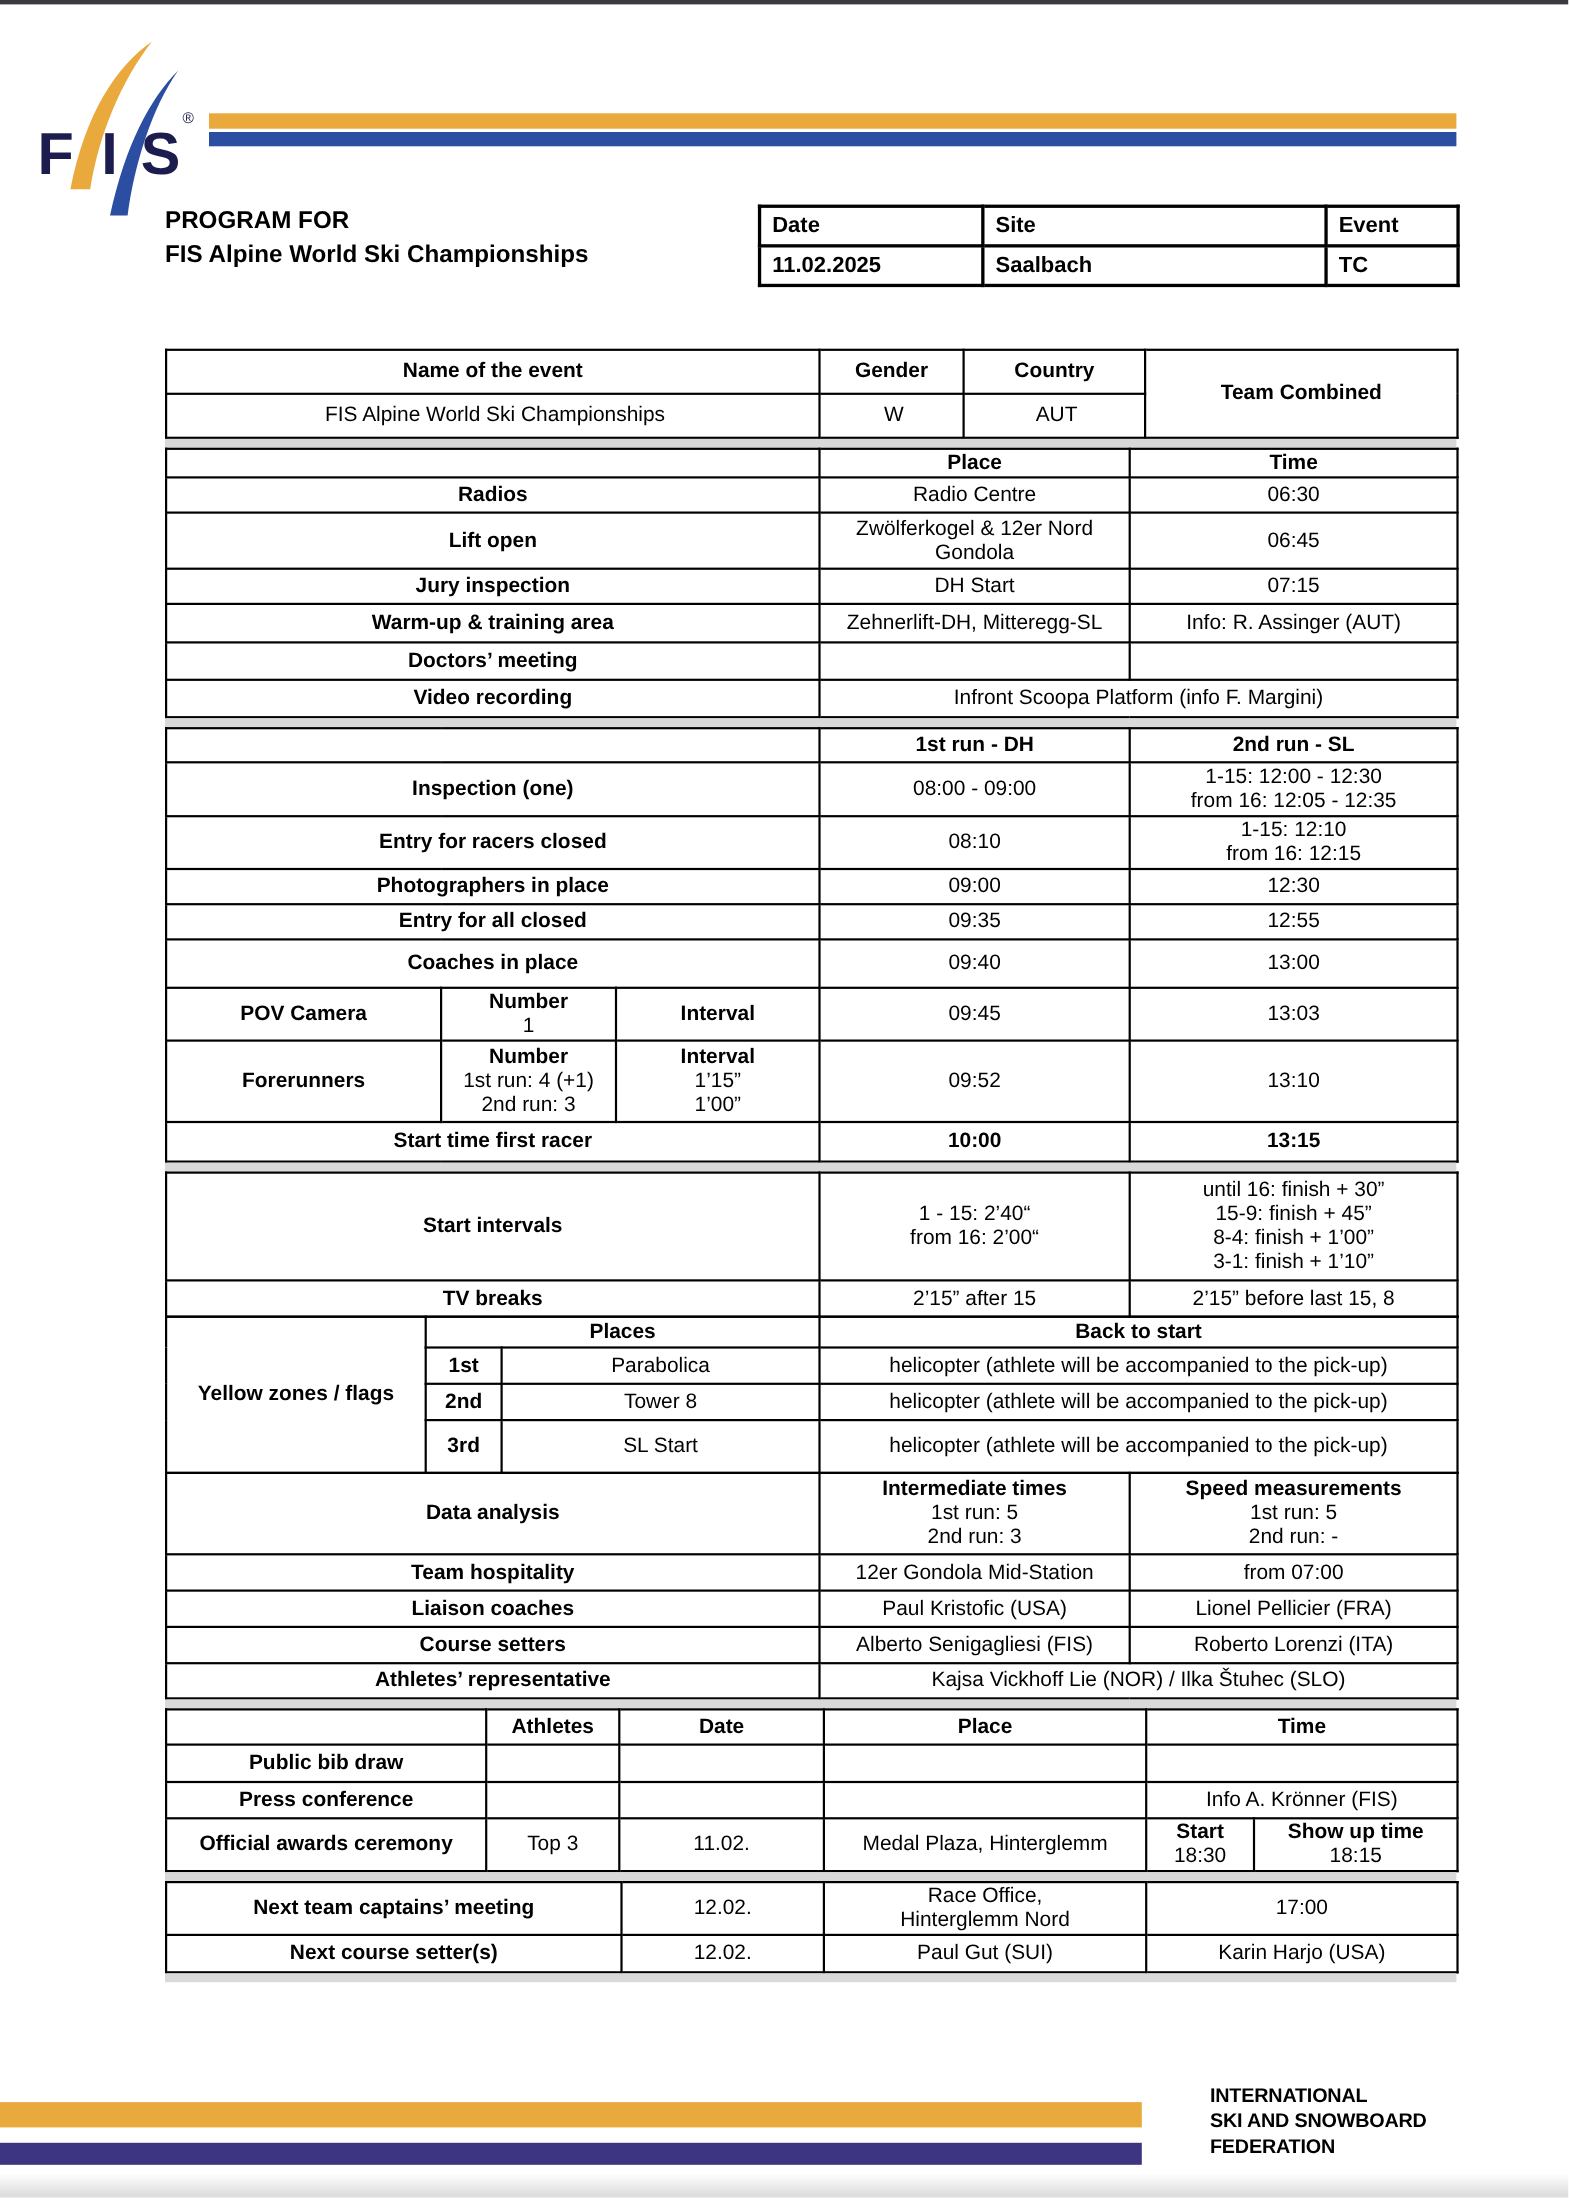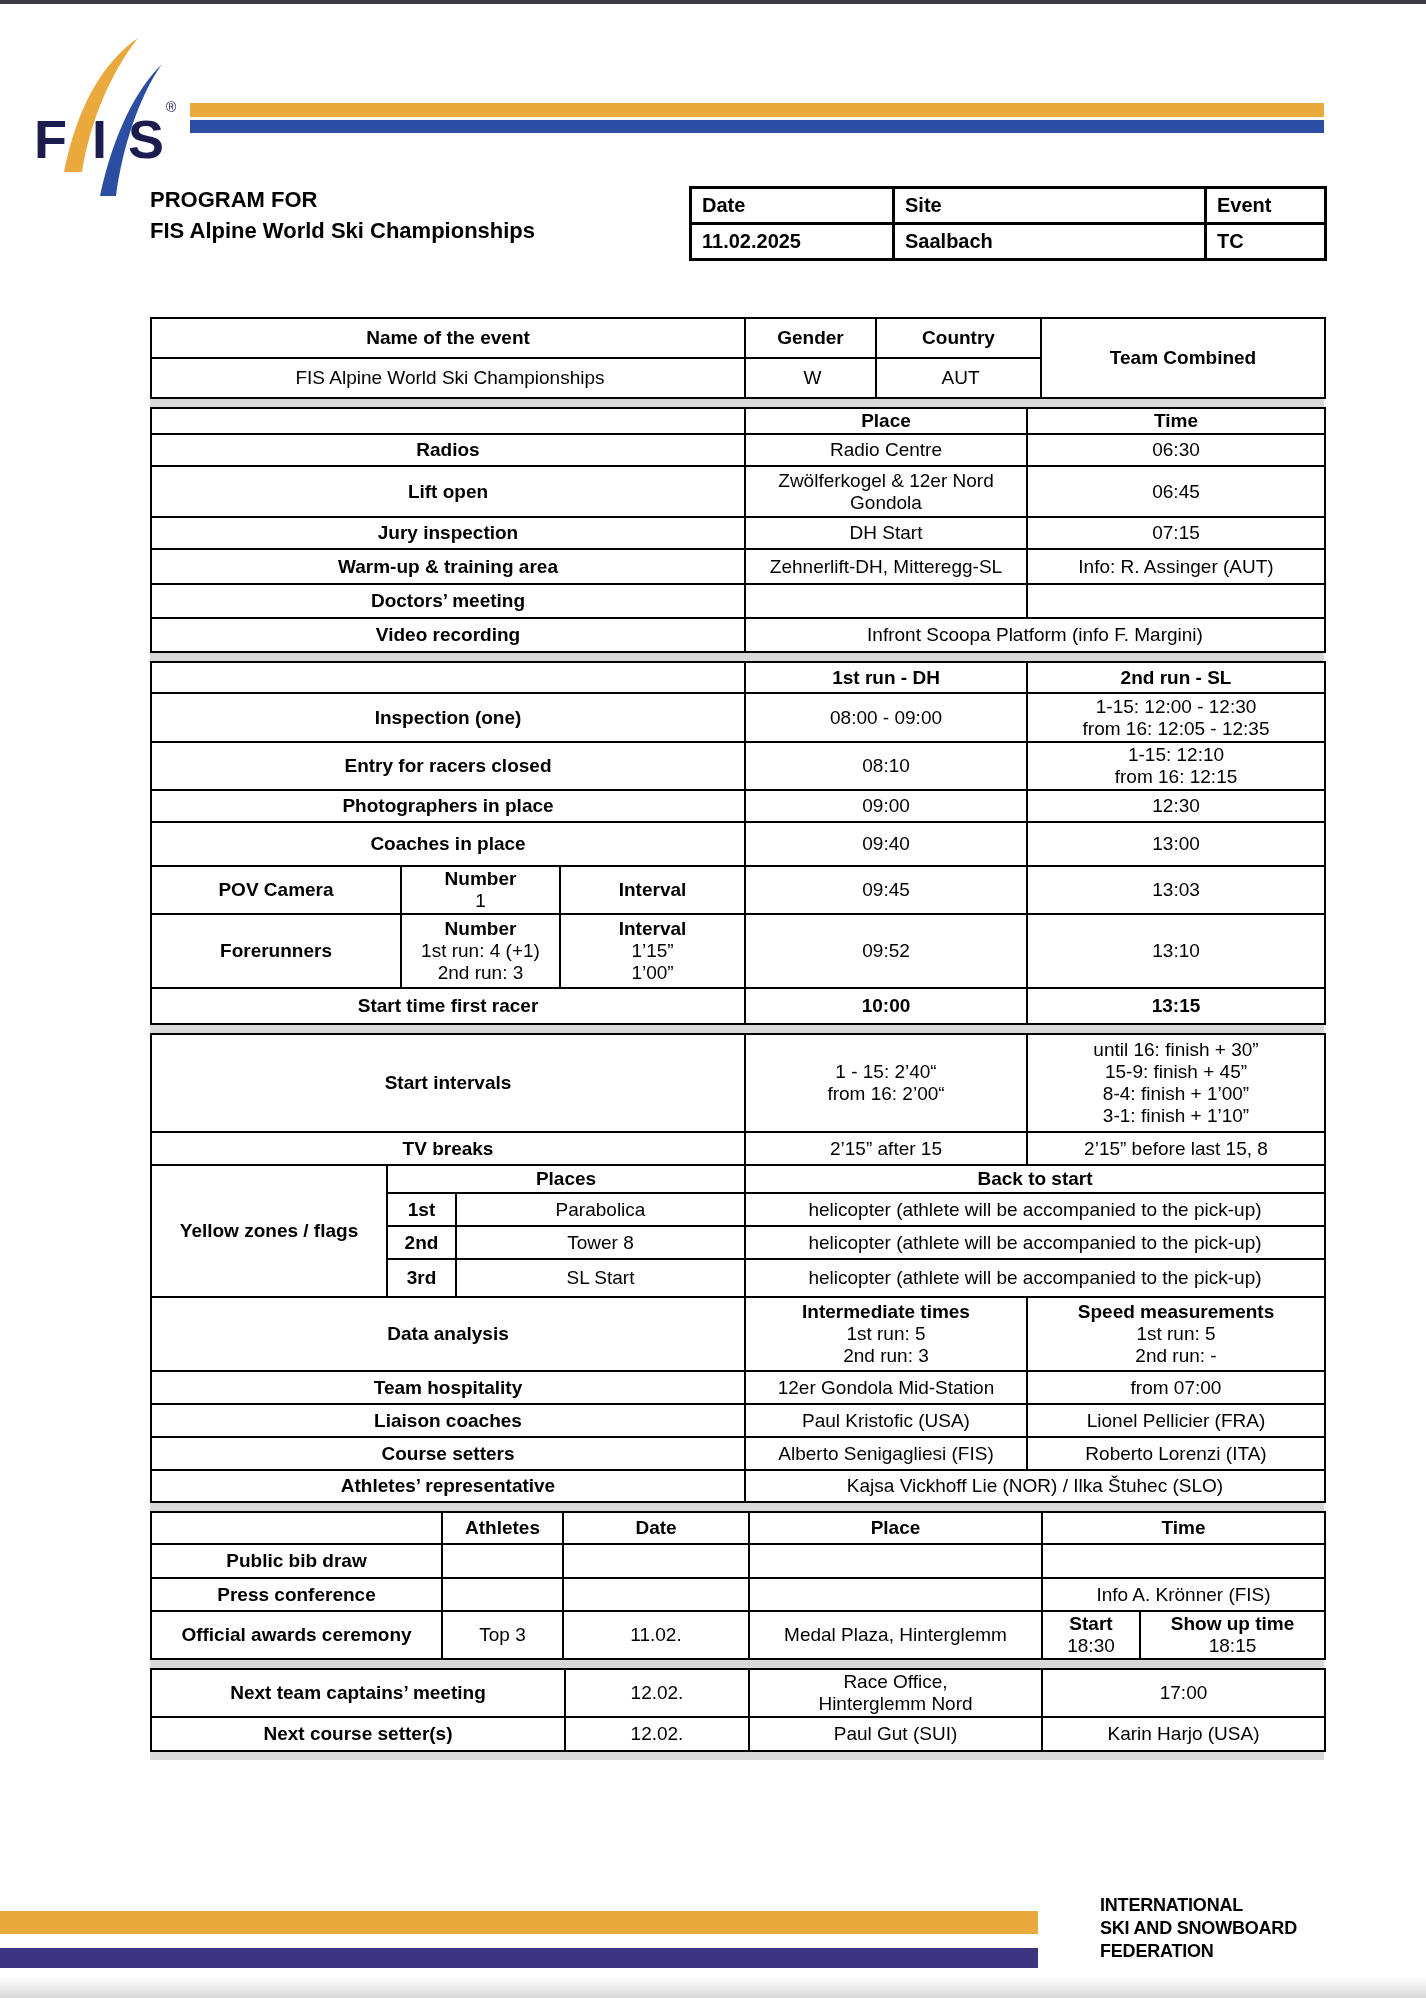--- a/index.html
+++ b/index.html
@@ -176,20 +176,25 @@
         <td colspan="3" class="lbl">Entry for racers closed</td>
         <td>08:10</td>
         <td class="pre">1-15: 12:10
 from 16: 12:15</td>
       </tr>
       <tr style="height:32px">
         <td colspan="3" class="lbl">Photographers in place</td>
         <td>09:00</td>
         <td>12:30</td>
       </tr>
+      <tr style="height:32px">
+        <td colspan="3" class="lbl">Entry for all closed</td>
+        <td>09:35</td>
+        <td>12:55</td>
+      </tr>
       <tr style="height:44px">
         <td colspan="3" class="lbl">Coaches in place</td>
         <td>09:40</td>
         <td>13:00</td>
       </tr>
       <tr style="height:46px">
         <td class="lbl">POV Camera</td>
         <td class="sub">
           <span class="b blk">Number</span>
           <span class="blk">1</span>
@@ -266,21 +271,21 @@
       <tr style="height:33px">
         <td class="lbl">1st</td>
         <td class="sub">Parabolica</td>
         <td>helicopter (athlete will be accompanied to the pick-up)</td>
       </tr>
       <tr style="height:33px">
         <td class="lbl">2nd</td>
         <td class="sub">Tower 8</td>
         <td>helicopter (athlete will be accompanied to the pick-up)</td>
       </tr>
-      <tr style="height:38px">
+      <tr style="height:48px">
         <td class="lbl">3rd</td>
         <td class="sub">SL Start</td>
         <td>helicopter (athlete will be accompanied to the pick-up)</td>
       </tr>
     </tbody>
       </table>
 
     <table class="doc mup">
       <colgroup>
           <col style="width:594px">

